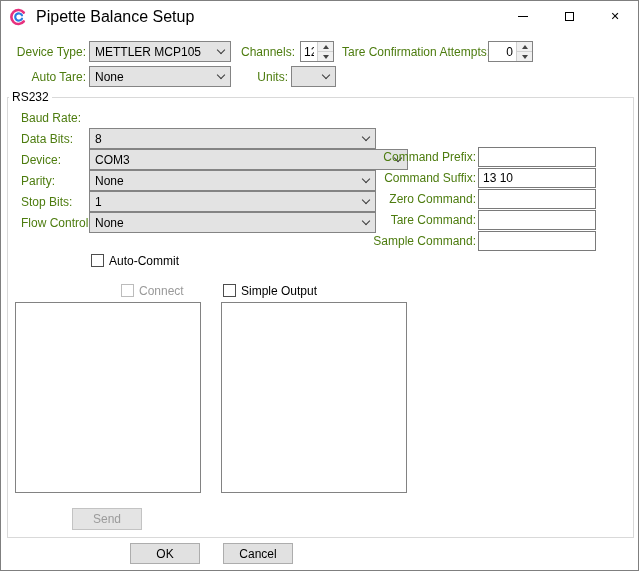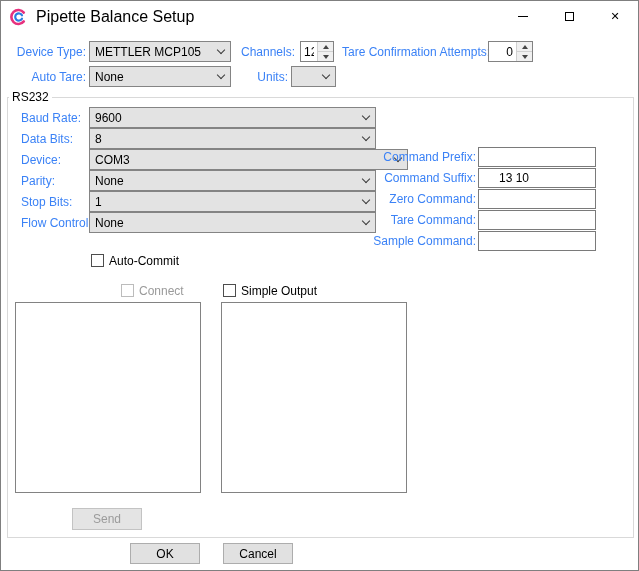--- a/index.html
+++ b/index.html
@@ -13,42 +13,42 @@
   .titlebar { position: absolute; top: 0; left: 0; right: 0; height: 31px;
     background: #fff; display: flex; align-items: center; }
   .app-icon { width: 18px; height: 18px; margin-left: 9px; flex: 0 0 auto; }
   .title { margin-left: 8px; font-size: 16px; color: #000; white-space: nowrap; }
   .cap-btns { margin-left: auto; display: flex; height: 100%; }
   .cap-btn { width: 46px; height: 31px; display: flex; align-items: center; justify-content: center; cursor: default; }
   .min-glyph { width: 10px; height: 1px; background: #000; }
   .max-glyph { width: 9px; height: 9px; border: 1px solid #000; }
   .close-glyph { font-size: 11px; line-height: 1; }
   
-  .lbl { position: absolute; color: #3b82f6; white-space: nowrap; }
+  .lbl { position: absolute; color: #4d7c0f; white-space: nowrap; }
   .lbl.black { color: #000; }
   .lbl.right { text-align: right; }
   .lbl.gray { color: #9a9a9a; }
   
   .combo { position: absolute; height: 21px; background: #e3e3e3;
     border: 1px solid #848484; display: flex; align-items: center; }
   .combo-text { padding-left: 5px; flex: 1; white-space: nowrap; overflow: hidden; color: #000; }
   .combo-btn { width: 19px; align-self: stretch; display: flex; align-items: center; justify-content: center; }
   .chev { width: 6px; height: 6px; border-right: 1.5px solid #3a3a3a;
     border-bottom: 1.5px solid #3a3a3a; transform: rotate(45deg); margin-top: -3px; }
   
   .spin { position: absolute; height: 21px; border: 1px solid #828282; background: #fff; display: flex; }
   .spin-input { flex: 1; min-width: 0; border: 0; outline: 0; font: inherit; text-align: right; padding: 0 3px; background: #fff; }
   .spin-btns { width: 16px; display: flex; flex-direction: column; border-left: 1px solid #d0d0d0; }
   .spin-btn { flex: 1; background: #f0f0f0; display: flex; align-items: center; justify-content: center; }
   .spin-btn + .spin-btn { border-top: 1px solid #d0d0d0; }
   .tri-up { width: 0; height: 0; border-left: 3px solid transparent; border-right: 3px solid transparent; border-bottom: 4px solid #444; }
   .tri-down { width: 0; height: 0; border-left: 3px solid transparent; border-right: 3px solid transparent; border-top: 4px solid #444; }
   
   .textbox { position: absolute; height: 20px; background: #fff; border: 1px solid #7a7a7a;
-    font: inherit; padding: 0 20px; outline: 0; }
+    font: inherit; padding: 0 4px; outline: 0; }
   
   .groupbox { position: absolute; left: 6px; top: 96px; width: 627px; height: 441px;
     border: 1px solid #d9d9d9; }
   .group-label { position: absolute; left: 8px; top: 89px; background: #fff; padding: 0 3px; color: #000; z-index: 2; }
   
   .cb { position: absolute; width: 13px; height: 13px; background: #fff; border: 1px solid #4d4d4d; }
   .cb.disabled { border-color: #bcbcbc; }
   
   .listbox { position: absolute; width: 186px; height: 191px; background: #fff; border: 1px solid #828282; }
   
@@ -127,26 +127,20 @@
     <span class="combo-text"></span>
     <span class="combo-btn">
         <span class="chev"></span>
       </span>
   </div>
 
   <div class="groupbox"></div>
   <div class="group-label">RS232</div>
 
   <div class="lbl" style="left:20px;top:110px">Baud Rate:</div>
-  <div class="combo" style="left:88px;top:106px;width:287px">
-    <span class="combo-text">9600</span>
-    <span class="combo-btn">
-        <span class="chev"></span>
-      </span>
-  </div>
 
   <div class="lbl" style="left:20px;top:131px">Data Bits:</div>
   <div class="combo" style="left:88px;top:127px;width:287px">
     <span class="combo-text">8</span>
     <span class="combo-btn">
         <span class="chev"></span>
       </span>
   </div>
 
   <div class="lbl" style="left:20px;top:152px">Device:</div>

